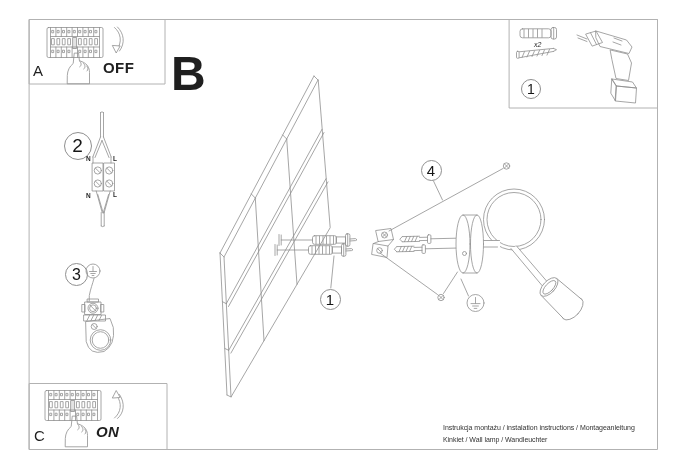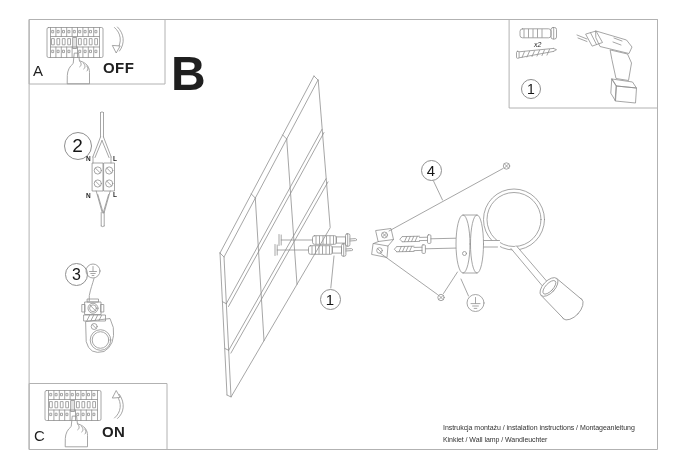--- a/index.html
+++ b/index.html
@@ -345,21 +345,21 @@
 
   <span class="circ" style="left:63.5px;top:132px;width:28px;height:28px;font-size:19px;">2</span>
   <span class="nl" style="left:86px;top:156px;">N</span>
   <span class="nl" style="left:113px;top:156px;">L</span>
   <span class="nl" style="left:86px;top:193px;">N</span>
   <span class="nl" style="left:113px;top:192px;">L</span>
 
   <span class="circ" style="left:65px;top:263px;width:23px;height:23px;font-size:16px;">3</span>
 
   <span class="lbl letter" style="left:34px;top:428px;">C</span>
-  <span class="lbl action" style="left:102px;top:424px;">ON</span>
+  <span class="lbl action" style="left:96px;top:424px;font-style:italic;">ON</span>
 
   <span class="circ" style="left:319.5px;top:288.5px;width:21px;height:21px;font-size:15px;">1</span>
   <span class="circ" style="left:420.5px;top:159.5px;width:21px;height:21px;font-size:15px;">4</span>
 
   <span class="circ" style="left:521px;top:79px;width:20px;height:20px;font-size:14px;">1</span>
   <span class="qty" style="left:534px;top:41px;">x2</span>
 
   <span class="footer-line" style="left:443px;top:424px;">Instrukcja montażu / instalation instructions / Montageanleitung</span>
   <span class="footer-line" style="left:443px;top:436px;">Kinkiet / Wall lamp / Wandleuchter</span>
 

